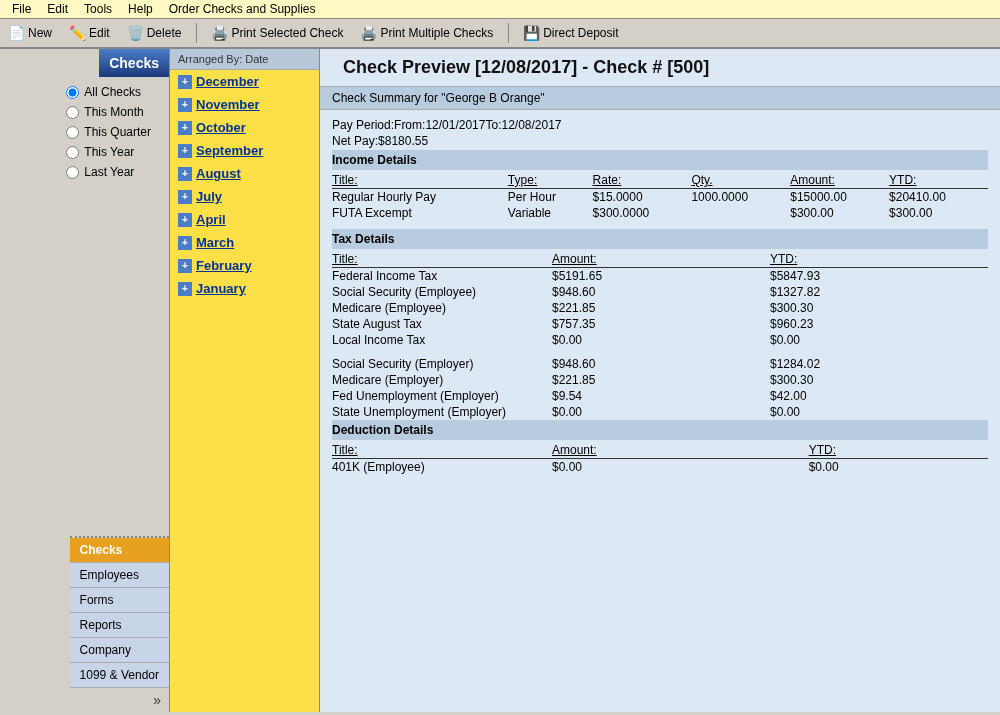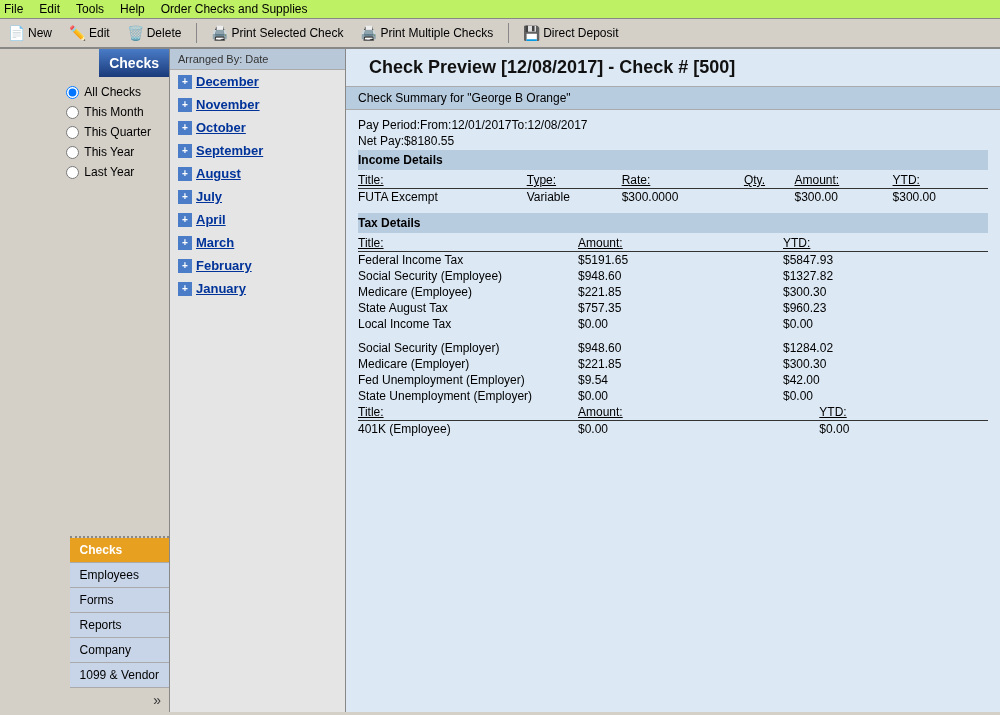--- a/index.html
+++ b/index.html
@@ -1,22 +1,22 @@
 <!DOCTYPE html>
 <html><head>
   <meta charset="utf-8">
   <style>
     * { box-sizing: border-box; margin: 0; padding: 0; }
     body { font-family: Arial, sans-serif; font-size: 12px; background: #d4d0c8; overflow: hidden; }
 
     
     .menu-bar {
-      background: #bef264;
+      background: #fef9c3;
       border-bottom: 1px solid #888;
-      padding: 2px 4px;
+      padding: 2px 12px;
       display: flex;
       gap: 16px;
       align-items: center;
     }
     .menu-bar span { cursor: pointer; font-size: 12px; }
 
     
     .toolbar {
       background: #d4d0c8;
       border-bottom: 2px solid #888;
@@ -99,22 +99,22 @@
       padding: 4px 8px;
       text-align: right;
       font-size: 14px;
       color: #333;
       background: #d4d0c8;
       cursor: pointer;
     }
 
     
     .middle-panel {
-      width: 176px;
-      background: #e5e5e5;
+      width: 150px;
+      background: #fde047;
       border-right: 1px solid #888;
       overflow-y: auto;
     }
     .arranged-by {
       background: #b8c8d8;
       padding: 4px 8px;
       font-size: 11px;
       color: #333;
       border-bottom: 1px solid #aaa;
     }
@@ -349,20 +349,28 @@
             <th>Title:</th>
             <th>Type:</th>
             <th>Rate:</th>
             <th>Qty.</th>
             <th>Amount:</th>
             <th>YTD:</th>
           </tr>
         </thead>
         <tbody id="income-tbody">
             <tr>
+    <td>Regular Hourly Pay</td>
+    <td>Per Hour</td>
+    <td>$15.0000</td>
+    <td>1000.0000</td>
+    <td>$15000.00</td>
+    <td>$20410.00</td>
+  </tr>
+            <tr>
     <td>FUTA Excempt</td>
     <td>Variable</td>
     <td>$300.0000</td>
     <td></td>
     <td>$300.00</td>
     <td>$300.00</td>
   </tr>
           </tbody>
       </table>
 
@@ -421,20 +429,21 @@
     <td>$42.00</td>
   </tr>
             <tr>
     <td>State Unemployment (Employer)</td>
     <td>$0.00</td>
     <td>$0.00</td>
   </tr>
           </tbody>
       </table>
 
+      <div class="section-header">Deduction Details</div>
       <table class="data-table">
         <thead>
           <tr>
             <th style="width:220px">Title:</th>
             <th>Amount:</th>
             <th>YTD:</th>
           </tr>
         </thead>
         <tbody id="deduction-tbody">
             <tr>

